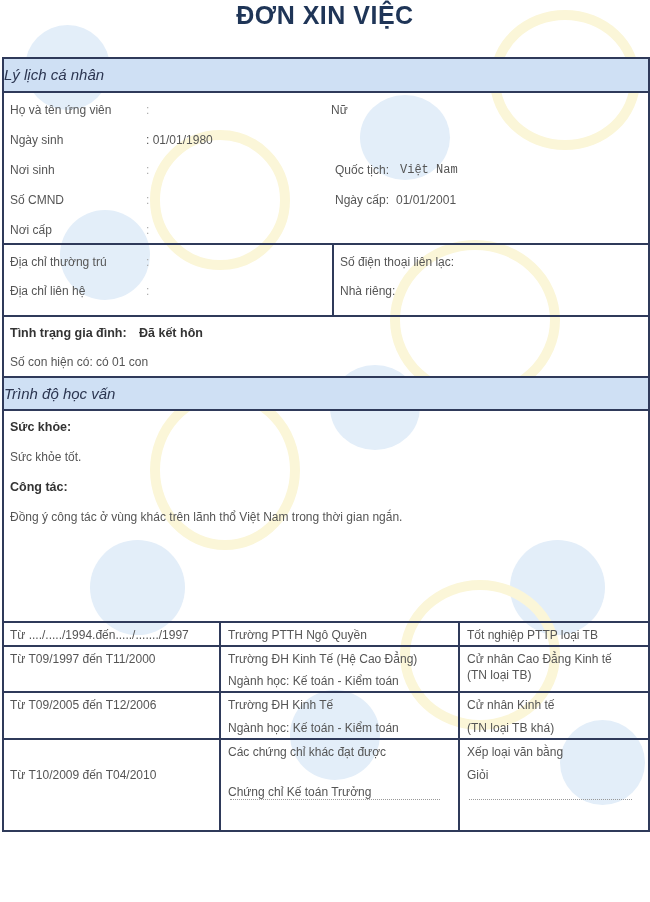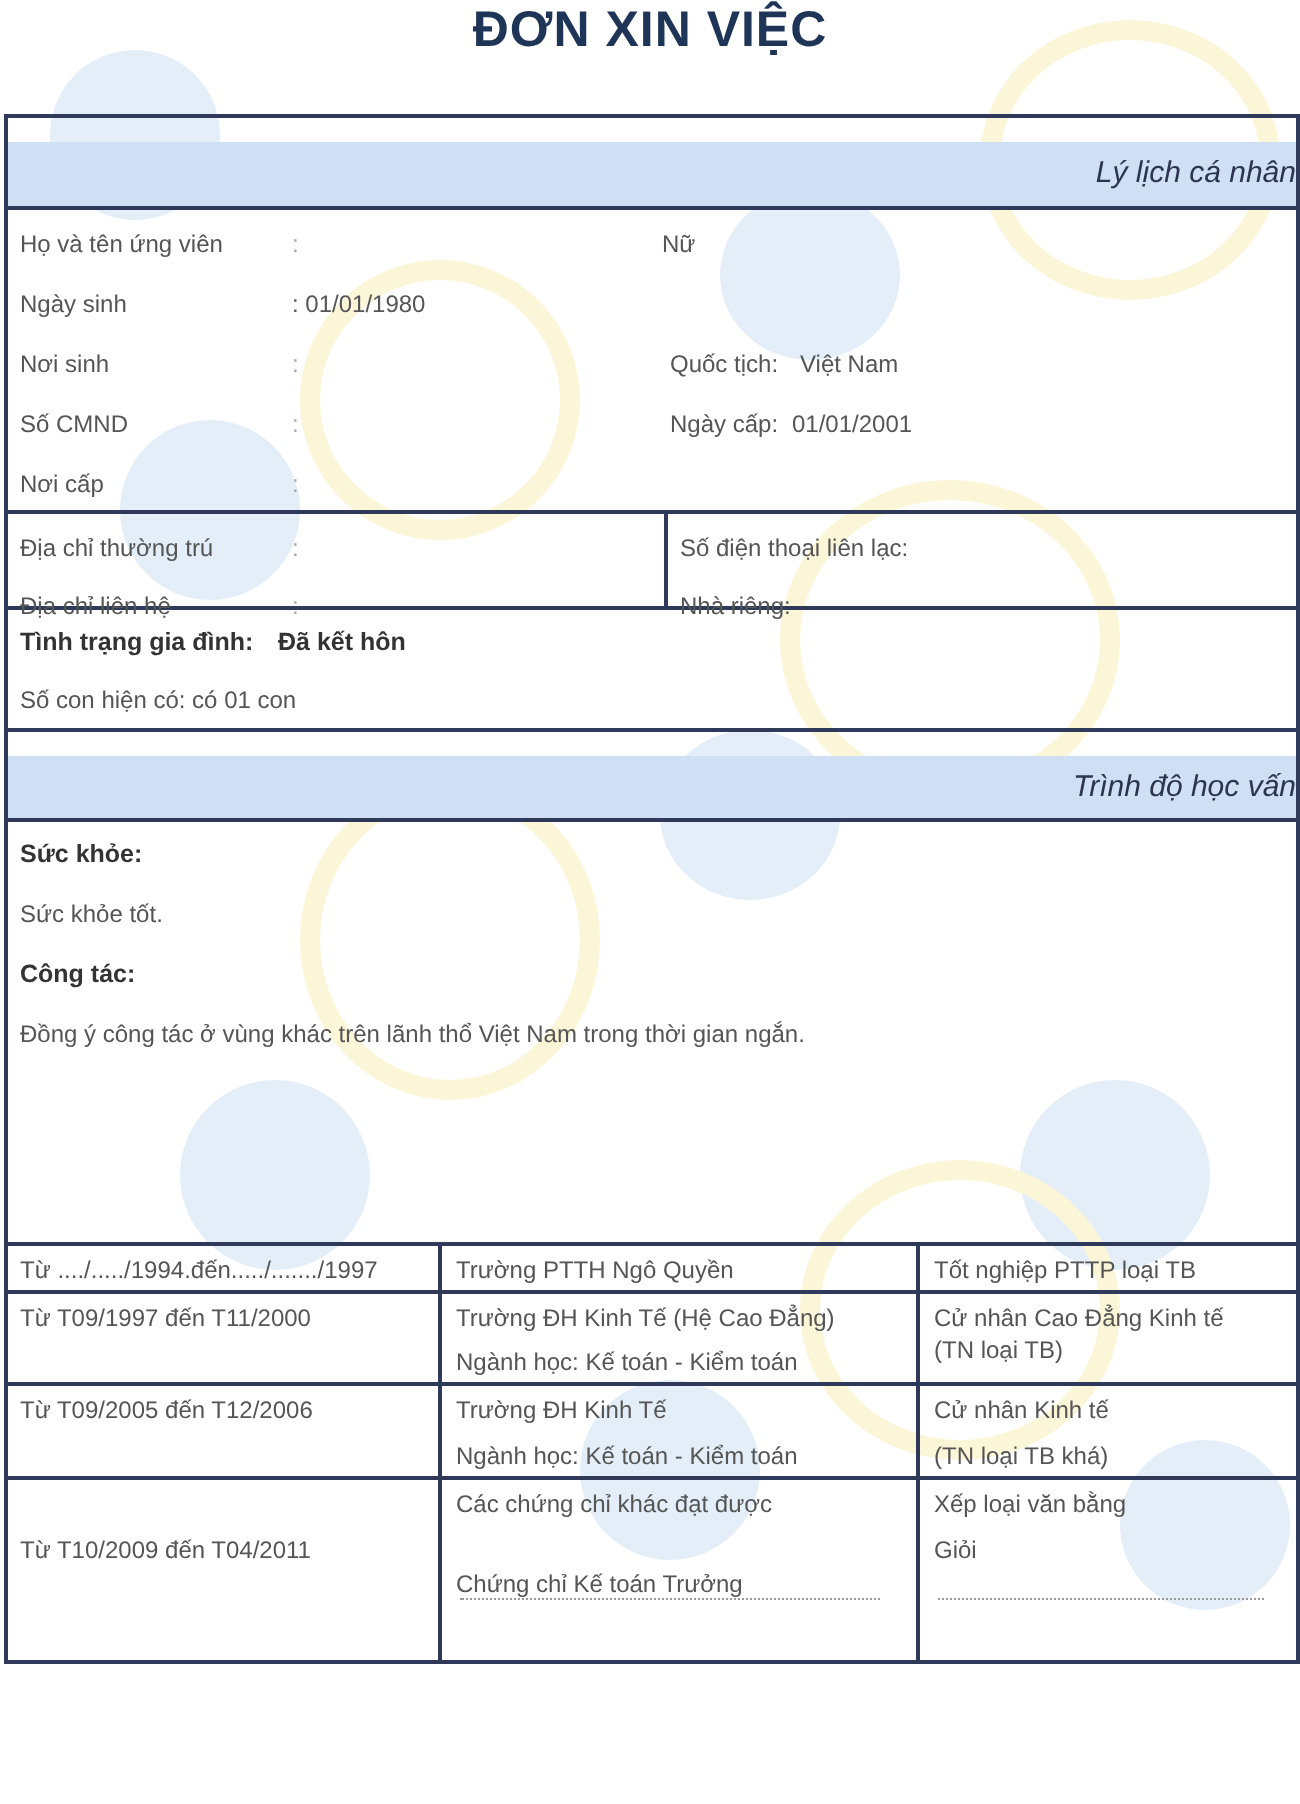--- a/index.html
+++ b/index.html
@@ -3,21 +3,21 @@
 <meta charset="utf-8">
 <style>
   html, body { margin:0; padding:0; }
   body { width:650px; height:902px; background:#ffffff; font-family:"Liberation Sans", sans-serif; color:#444; position:relative; overflow:hidden; }
   .wm { position:absolute; border-radius:50%; pointer-events:none; }
   .wm.blue { background:#e3eef9; }
   .wm.yellow { border:10px solid #fbf6d8; background:transparent; }
   .title { position:absolute; left:0; width:650px; top:0; text-align:center; font-size:25px; font-weight:bold; color:#1f3557; letter-spacing:0.5px; line-height:30px; }
   .sheet { position:absolute; left:2px; top:57px; width:644px; border:2px solid #2f3a5a; border-bottom:none; }
   .row { position:relative; border-bottom:2px solid #2f3a5a; box-sizing:border-box; }
-  .band { background:#cfe0f4; text-align:right; font-style:italic; color:#2b3550;margin-top:12px; }
+  .band { background:#cfe0f4; text-align:left; font-style:italic; color:#2b3550; }
   .lbl { position:absolute; font-size:12px; color:#555; white-space:nowrap; }
   .bold { font-weight:bold; color:#333; font-size:12.5px; }
   .vline { position:absolute; top:0; bottom:0; width:2px; background:#2f3a5a; }
   .cell { position:absolute; font-size:12px; color:#555; white-space:nowrap; }
   .dots { position:absolute; border-bottom:1px dotted #999; height:0; }
 </style>
 </head>
 <body>
 
 <div class="wm blue" style="left:25px;top:25px;width:85px;height:85px;"></div>
@@ -47,32 +47,32 @@
     <span class="lbl" style="left:6px;top:10px;">Họ và tên ứng viên</span>
     <span class="lbl" style="left:142px;top:10px;color:#aaa;">:</span>
     <span class="lbl" style="left:327px;top:10px;">Nữ</span>
 
     <span class="lbl" style="left:6px;top:40px;">Ngày sinh</span>
     <span class="lbl" style="left:142px;top:40px;">: 01/01/1980</span>
 
     <span class="lbl" style="left:6px;top:70px;">Nơi sinh</span>
     <span class="lbl" style="left:142px;top:70px;color:#aaa;">:</span>
     <span class="lbl" style="left:331px;top:70px;">Quốc tịch:</span>
-    <span class="lbl" style="left:396px;top:70px;">Việt Nam</span>
+    <span class="lbl" style="left:396px;top:70px;font-family:Liberation Mono, monospace;">Việt Nam</span>
 
     <span class="lbl" style="left:6px;top:100px;">Số CMND</span>
     <span class="lbl" style="left:142px;top:100px;color:#aaa;">:</span>
     <span class="lbl" style="left:331px;top:100px;">Ngày cấp:</span>
     <span class="lbl" style="left:392px;top:100px;">01/01/2001</span>
 
     <span class="lbl" style="left:6px;top:130px;">Nơi cấp</span>
     <span class="lbl" style="left:142px;top:130px;color:#aaa;">:</span>
   </div>
 
-  <div class="row" style="height:48px;">
+  <div class="row" style="height:72px;">
     <div class="vline" style="left:328px;"></div>
     <span class="lbl" style="left:6px;top:10px;">Địa chỉ thường trú</span>
     <span class="lbl" style="left:142px;top:10px;color:#aaa;">:</span>
     <span class="lbl" style="left:6px;top:39px;">Địa chỉ liên hệ</span>
     <span class="lbl" style="left:142px;top:39px;color:#aaa;">:</span>
     <span class="lbl" style="left:336px;top:10px;">Số điện thoại liên lạc:</span>
     <span class="lbl" style="left:336px;top:39px;">Nhà riêng:</span>
   </div>
 
   <div class="row" style="height:61px;">
@@ -116,21 +116,21 @@
     <span class="cell" style="left:6px;top:5px;">Từ T09/2005 đến T12/2006</span>
     <span class="cell" style="left:224px;top:5px;">Trường ĐH Kinh Tế</span>
     <span class="cell" style="left:224px;top:28px;">Ngành học: Kế toán - Kiểm toán</span>
     <span class="cell" style="left:463px;top:5px;">Cử nhân Kinh tế</span>
     <span class="cell" style="left:463px;top:28px;">(TN loại TB khá)</span>
   </div>
 
   <div class="row" style="height:92px;">
     <div class="vline" style="left:215px;"></div>
     <div class="vline" style="left:454px;"></div>
-    <span class="cell" style="left:6px;top:28px;">Từ T10/2009 đến T04/2011</span>
+    <span class="cell" style="left:6px;top:28px;">Từ T10/2009 đến T04/2010</span>
     <span class="cell" style="left:224px;top:5px;">Các chứng chỉ khác đạt được</span>
     <span class="cell" style="left:224px;top:45px;">Chứng chỉ Kế toán Trưởng</span>
     <div class="dots" style="left:226px;width:210px;top:59px;"></div>
     <span class="cell" style="left:463px;top:5px;">Xếp loại văn bằng</span>
     <span class="cell" style="left:463px;top:28px;">Giỏi</span>
     <div class="dots" style="left:465px;width:163px;top:59px;"></div>
   </div>
 
 </div>
 

